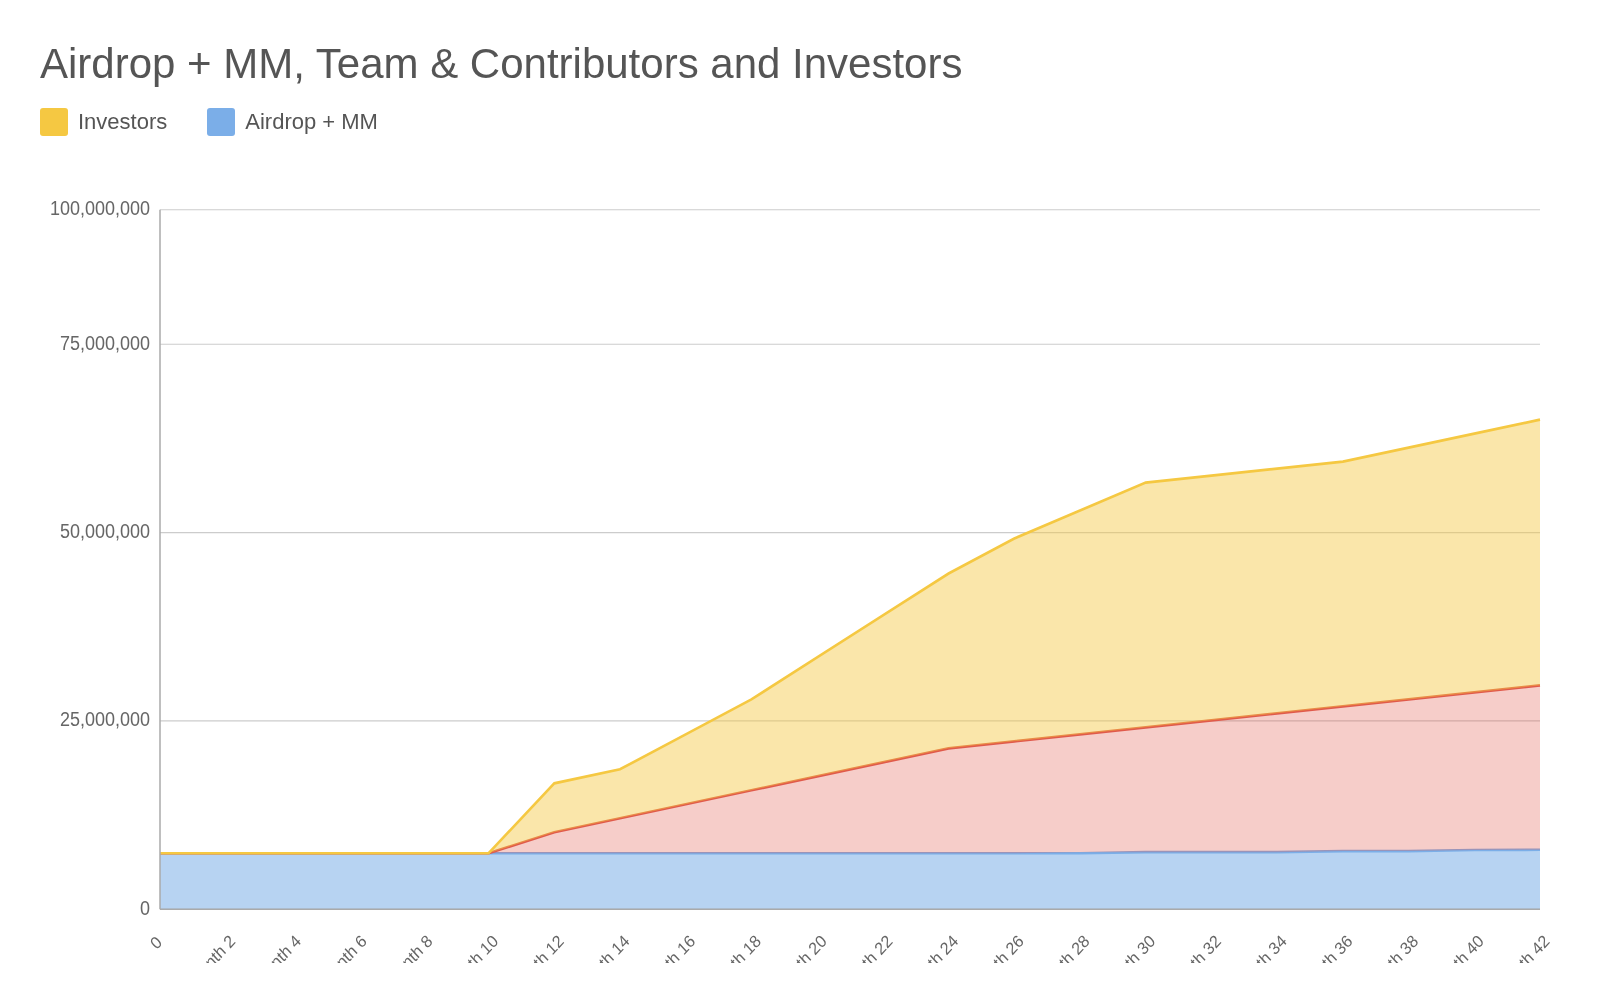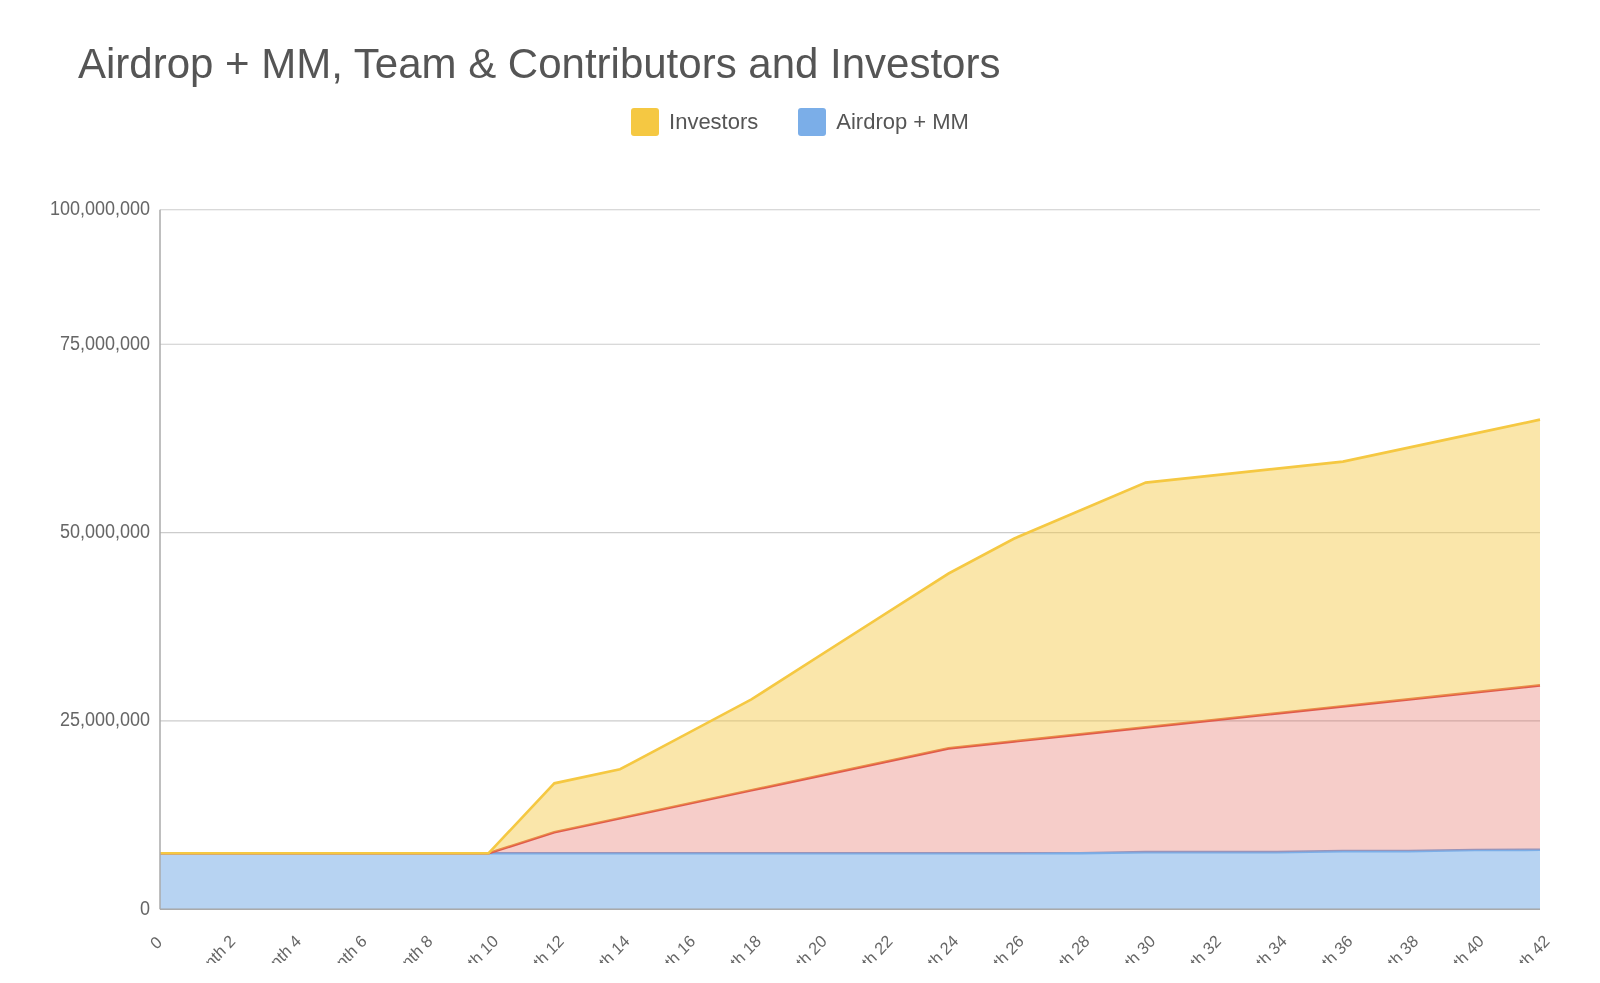--- a/index.html
+++ b/index.html
@@ -15,26 +15,24 @@
       height: 983px;
       padding: 40px 40px 20px 40px;
       display: flex;
       flex-direction: column;
     }
     .chart-title {
       font-size: 42px;
       font-weight: 400;
       color: #555555;
       margin-bottom: 20px;
-      margin-left: 38px;
     }
     .legend {
       display: flex;
       flex-direction: row;
-      justify-content: center;
       align-items: center;
       gap: 40px;
       margin-bottom: 20px;
     }
     .legend-item {
       display: flex;
       align-items: center;
       gap: 10px;
       font-size: 22px;
       color: #555;

